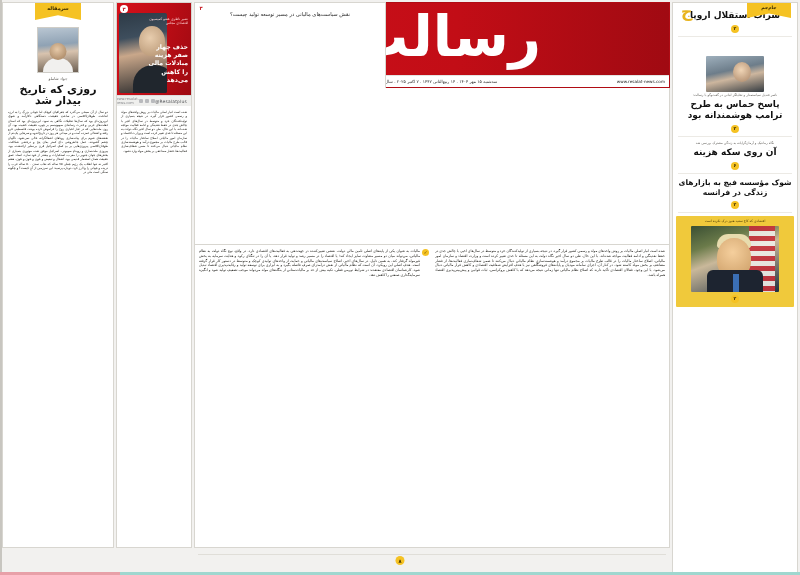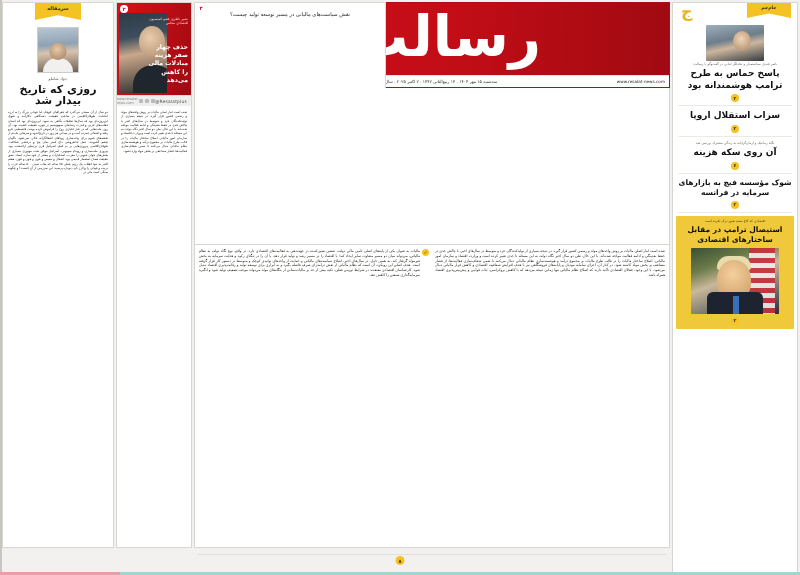--- a/index.html
+++ b/index.html
@@ -457,48 +457,47 @@
       <div class="body-copy s35">مالیات به عنوان یکی از پایه‌های اصلی تأمین مالی دولت، نقشی تعیین‌کننده در جهت‌دهی به فعالیت‌های اقتصادی دارد. در واقع، نوع نگاه دولت به نظام مالیاتی، می‌تواند میان دو مسیر متفاوت تمایز ایجاد کند؛ یا اقتصاد را در مسیر رشد و تولید قرار دهد، یا آن را در تنگنای رکود و هدایت سرمایه به بخش غیرمولد گرفتار کند. به همین دلیل، در سال‌های اخیر، اصلاح سیاست‌های مالیاتی و حمایت از واحدهای تولیدی کوچک و متوسط در دستور کار قرار گرفته است. هدف اصلی این رویکرد، آن است که نظام مالیاتی از نقش درآمدزای صرف فاصله بگیرد و به ابزاری برای توسعه تولید و رقابت‌پذیری اقتصاد تبدیل شود. کارشناسان اقتصادی معتقدند در شرایط تورمی فعلی، تکیه بیش از حد بر مالیات‌ستانی از بنگاه‌های مولد می‌تواند موجب تضعیف تولید شود و انگیزه سرمایه‌گذاری صنعتی را کاهش دهد.</div>
     </div>
   </div>
   <div class="art-bottom-rule"></div>
   <div class="art-pg">۸</div>
 
   <div class="col-right">
     <div class="brand-j">ج</div>
     <div class="brand-ribbon">جام‌جم</div>
 
+    <div class="side-item">
+      <div class="si-title">سراب استقلال اروپا</div>
+      <div class="si-pg">۲</div>
+    </div>
+
     <div class="side-item" style="margin-top:13px;">
       <div class="si-photo"></div>
       <div class="si-kicker">ناصر قندیل
 سیاستمدار و تحلیلگر لبنانی
 در گفت‌وگو با رسالت:</div>
       <div class="si-title">پاسخ حماس به طرح ترامپ هوشمندانه بود</div>
       <div class="si-pg">۲</div>
     </div>
 
     <div class="side-item">
-      <div class="si-title">سراب استقلال اروپا</div>
-      <div class="si-pg">۲</div>
-    </div>
-
-    <div class="side-item">
       <div class="si-kicker">نگاه رمانتیک و آرمان‌گرایانه به زندگی مشترک بررسی شد</div>
       <div class="si-title">آن روی سکه هزینه</div>
       <div class="si-pg">۶</div>
     </div>
 
     <div class="side-item">
-      <div class="si-title sm">شوک مؤسسه فیچ به بازارهای سرمایه در فرانسه</div>
+      <div class="si-title sm">شوک مؤسسه فیچ به بازارهای زندگی در فرانسه</div>
       <div class="si-pg">۲</div>
     </div>
 
     <div class="yellow-card">
       <div class="si-kicker">اقتصادی که کاخ سفید هنوز درک نکرده است</div>
-      <div class="si-title sm">استیصال ترامپ در مقابل ساختارهای اقتصادی</div>
       <div class="trump-photo">
         <span class="flag"></span>
         <span class="hair"></span>
         <span class="face"></span>
         <span class="suit"></span>
         <span class="tie"></span>
       </div>
       <div class="si-pg">۲</div>
     </div>
   </div>

